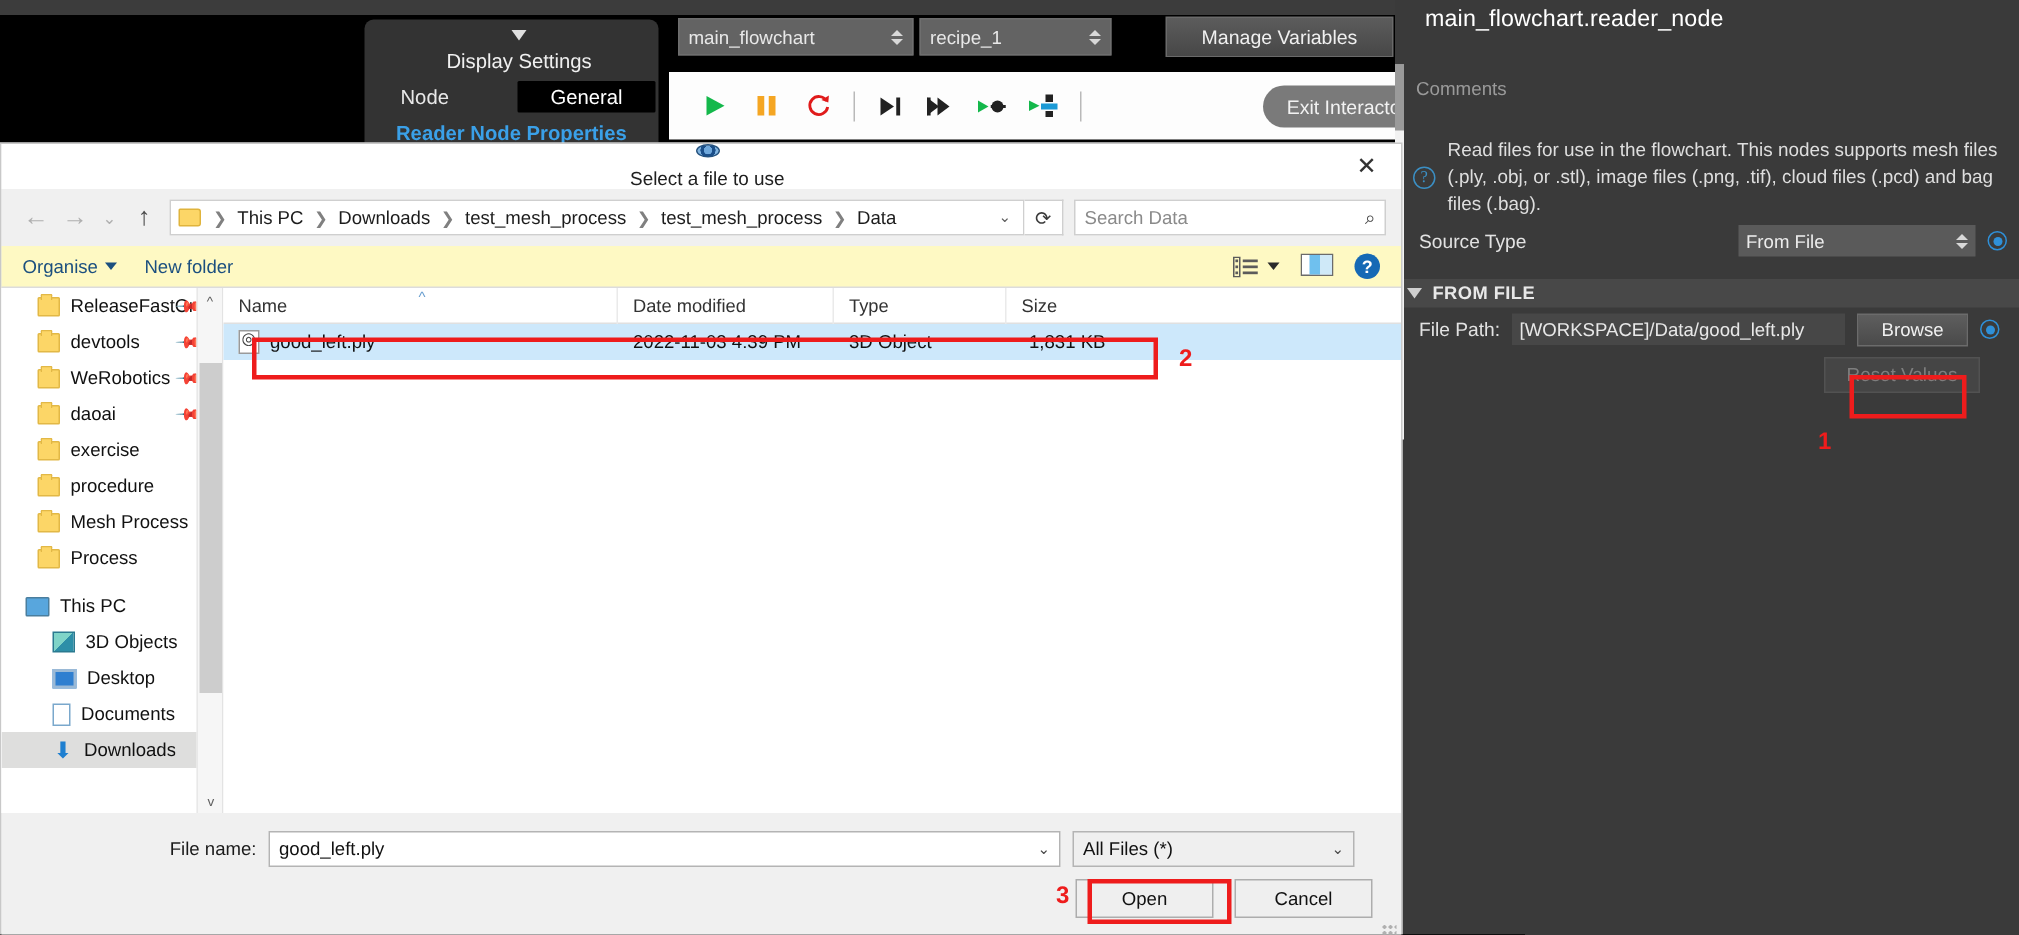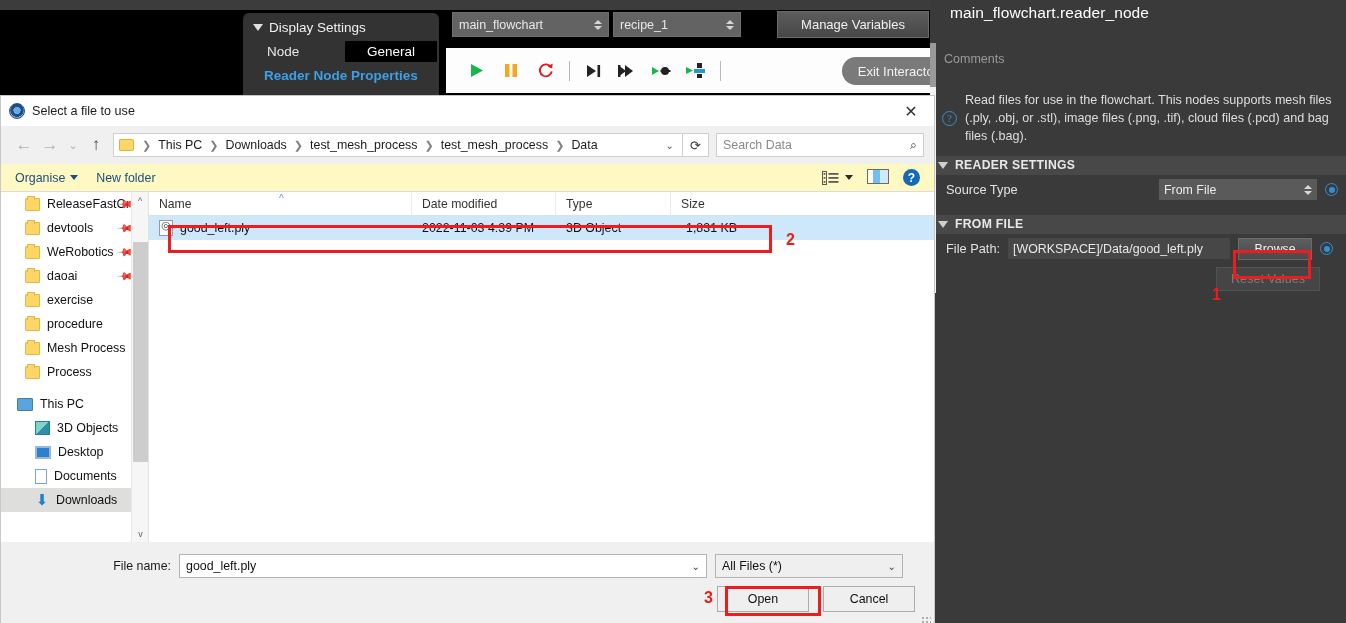--- a/index.html
+++ b/index.html
@@ -23,21 +23,21 @@
   }
 
   
   .display-settings {
     position: absolute; left: 243px; top: 13px; width: 196px; height: 82px;
     background: #333333; border-radius: 6px 6px 0 0;
     color: #e6e6e6;
   }
   .ds-title {
     font-size: 13.5px; color: #f0f0f0; padding: 7px 0 0 10px;
-    display: flex; align-items: center; gap: 6px;
+    display: flex; align-items: center; gap: 6px; flex-direction: column;
   }
   .tri-down {
     width: 0; height: 0; border-left: 5px solid transparent;
     border-right: 5px solid transparent; border-top: 7px solid #e0e0e0;
     display: inline-block;
   }
   .ds-row {
     display: flex; align-items: center; margin-top: 6px; padding-left: 24px;
   }
   .ds-node-label { font-size: 13.5px; color: #e8e8e8; width: 78px; }
@@ -157,21 +157,21 @@
   }
 
   
   .dialog {
     position: absolute; left: 0; top: 95px; width: 935px; height: 528px;
     background: #f0f0f0; border: 1px solid #c8c8c8;
     font-family: "Liberation Sans", sans-serif;
   }
   .dlg-title {
     height: 30px; display: flex; align-items: center; padding-left: 8px;
-    background: #fff; font-size: 12.6px; color: #202020; gap: 7px;
+    background: #fff; font-size: 12.6px; color: #202020; gap: 7px; flex-direction: column;
   }
   .dlg-ico {
     width: 16px; height: 16px; border-radius: 50%;
     background: radial-gradient(circle at 50% 45%, #6fa8dc 0 34%, #1b4f8a 36% 62%, #7fb3e0 64% 100%);
     border: 1px solid #24527f;
   }
   .dlg-close {
     position: absolute; right: 0; top: 0; width: 46px; height: 30px;
     display: flex; align-items: center; justify-content: center;
     background: #fff; color: #333; font-size: 16px;
@@ -450,24 +450,20 @@
     <div class="rp-scrollbar">
       <div class="thumb"></div>
     </div>
     <div class="rp-title">main_flowchart.reader_node</div>
     <div class="rp-comments">Comments</div>
     <div class="rp-desc-wrap">
       <span class="q-icon">?</span>
       <span class="rp-desc">Read files for use in the flowchart. This nodes supports mesh files (.ply, .obj, or .stl), image files (.png, .tif), cloud files (.pcd) and bag files (.bag).</span>
     </div>
 
-    <div class="section-hdr">
-      <span class="tri-down"></span>
-      <span>READER SETTINGS</span>
-    </div>
     <div class="prop-row">
       <span class="prop-label">Source Type</span>
       <span style="flex:1"></span>
       <span class="prop-combo">
         <span class="cv">From File</span>
         <span class="spin">
             <i class="up"></i>
             <i class="dn"></i>
           </span>
       </span>

